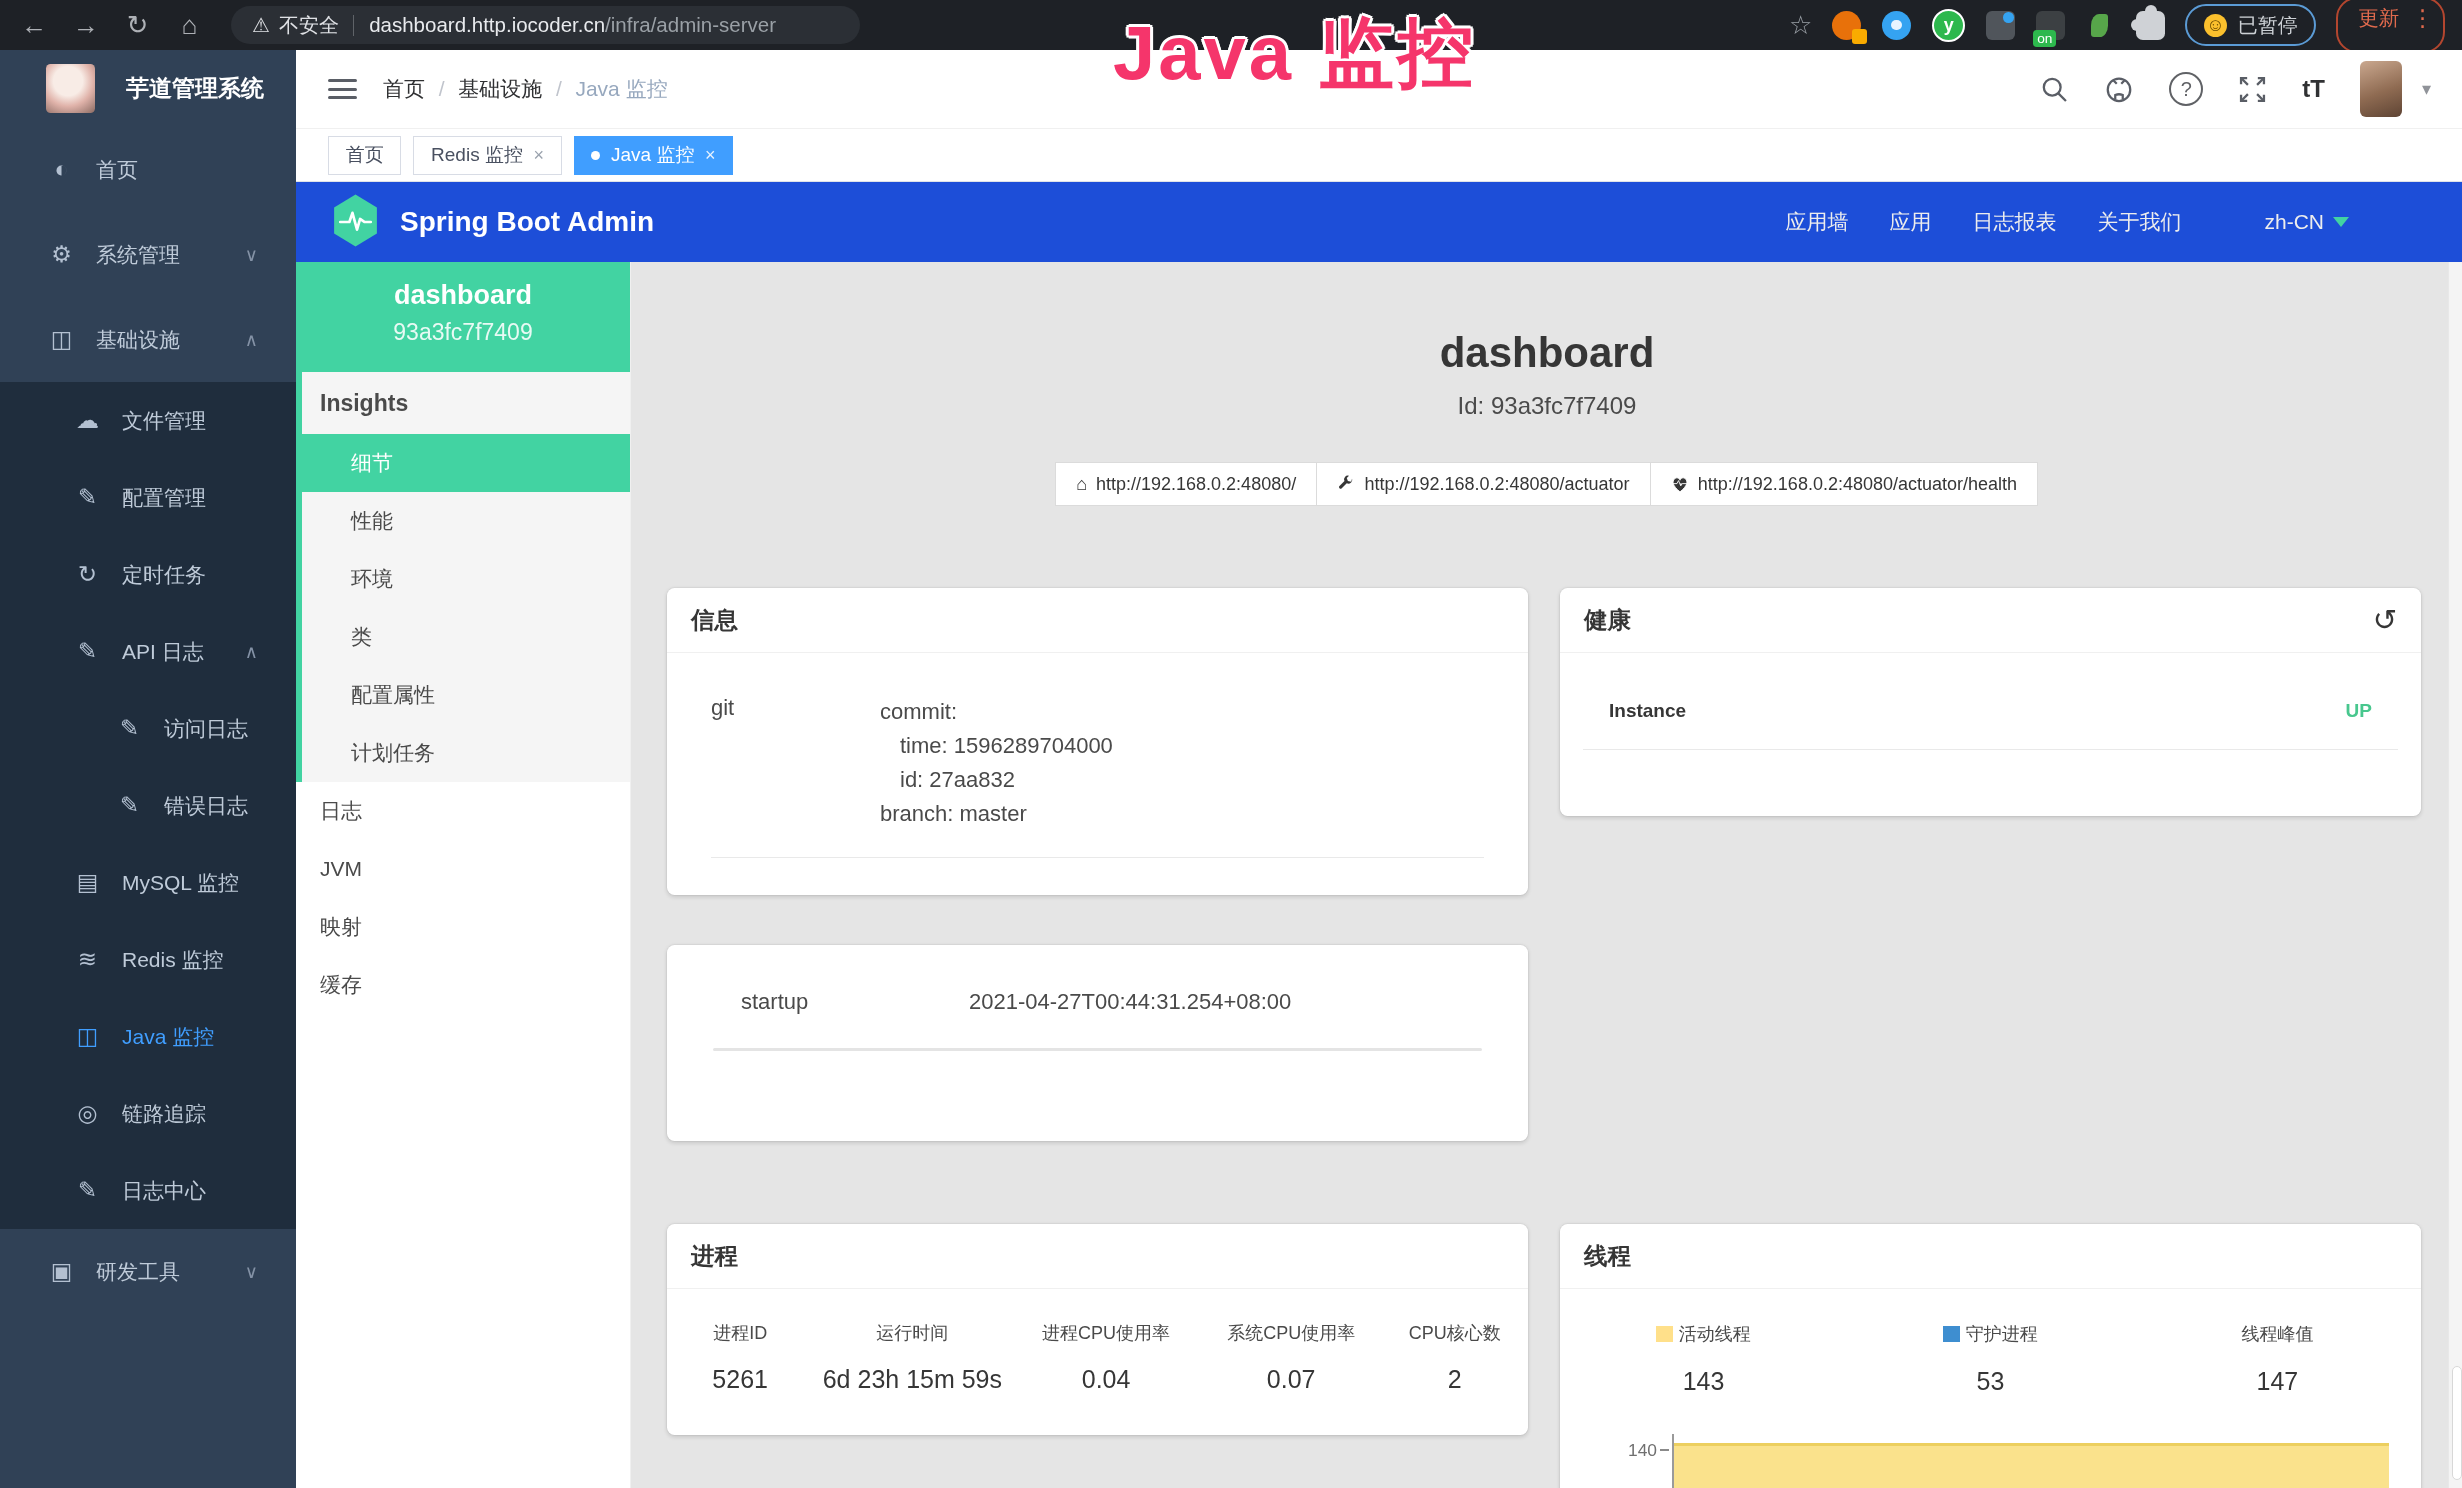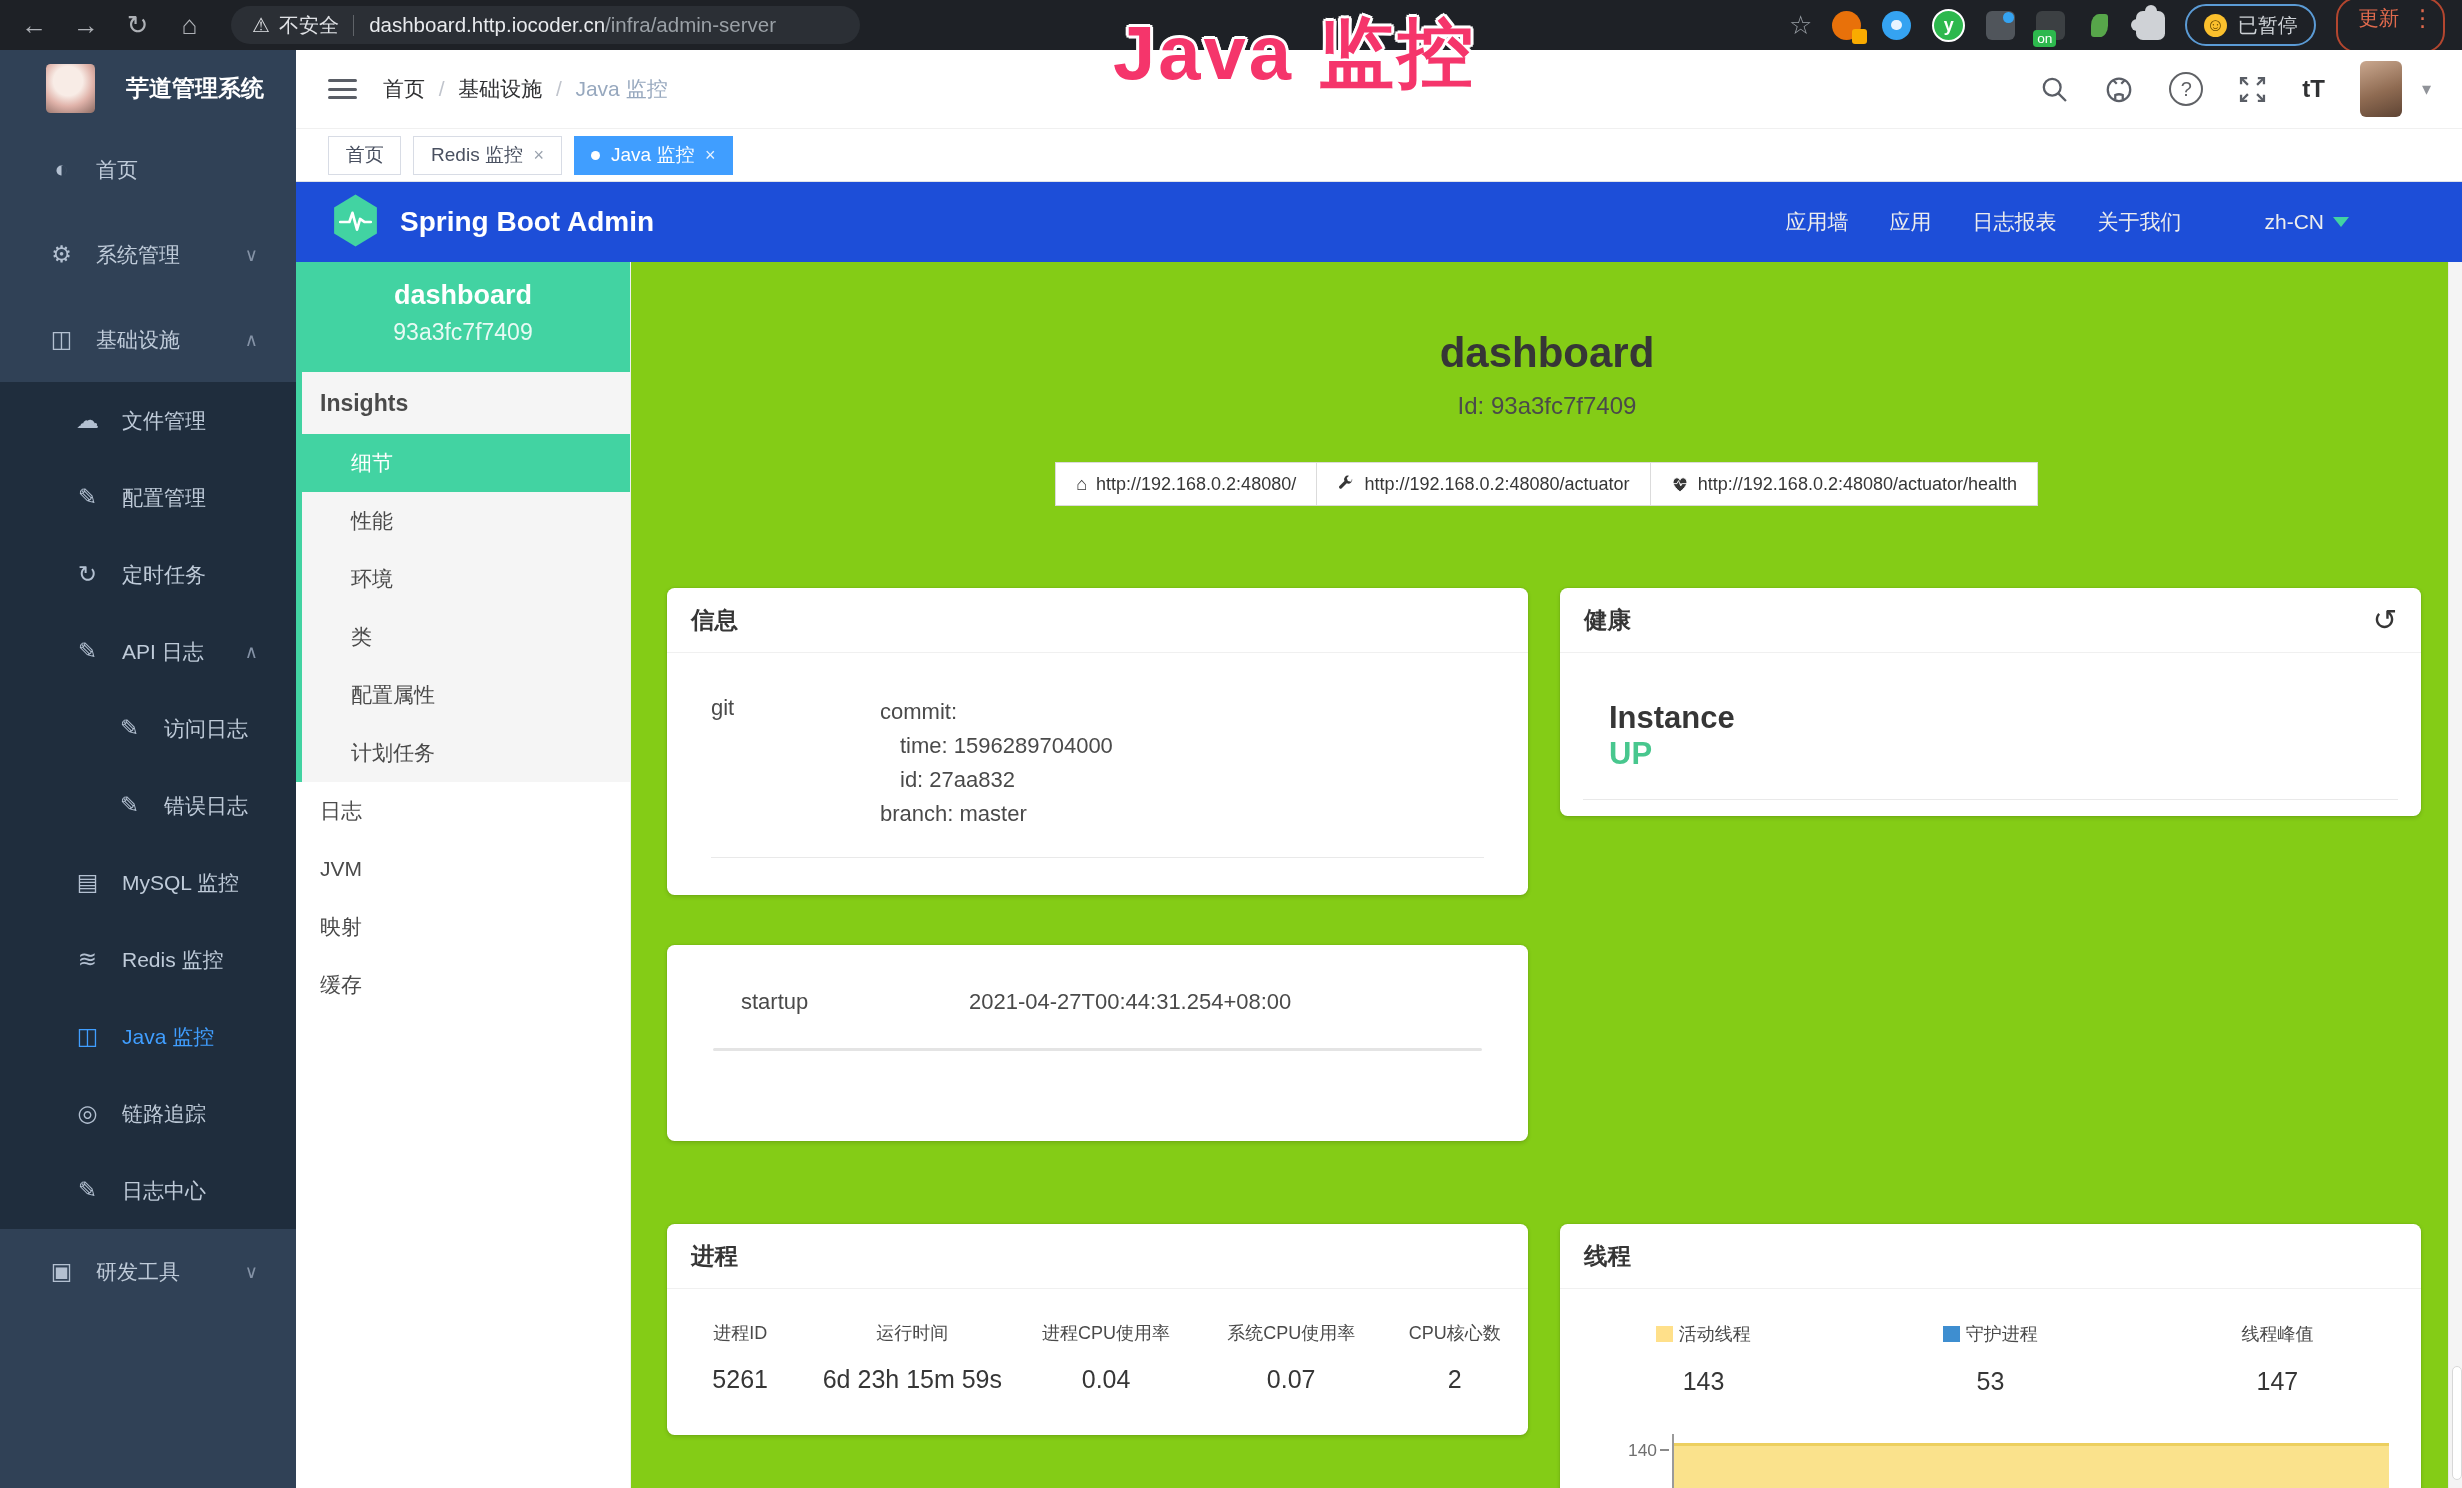--- a/index.html
+++ b/index.html
@@ -96,21 +96,21 @@
   .tab-dot{width:9px;height:9px;border-radius:50%;background:#fff;}
 
   .sba-header{height:80px;background:#1d4ed8;display:flex;align-items:center;
     padding:0 114px 0 35px;box-sizing:border-box;color:#f2f2f2;flex:0 0 auto;}
   .sba-title{font-size:28px;font-weight:700;color:#fff;margin-left:20px;white-space:nowrap;}
   .sba-nav{margin-left:auto;display:flex;align-items:center;gap:41px;font-size:21px;color:#ededed;}
   .lang{display:flex;align-items:center;gap:9px;margin-left:42px;}
   .lang-caret{width:0;height:0;border-left:8.3px solid transparent;border-right:8.3px solid transparent;
     border-top:10.6px solid #42d3a2;}
 
-  .sba-body{flex:1;display:flex;overflow:hidden;background:#84cc16;}
+  .sba-body{flex:1;display:flex;overflow:hidden;background:#e5e5e5;}
   .sba-side{width:334px;background:#fff;border-right:0.8px solid #f0f0f0;flex:0 0 auto;}
   .app-block{height:110px;background:#42d3a2;color:#fff;text-align:center;padding-top:18px;box-sizing:border-box;}
   .app-name{font-size:27px;font-weight:700;}
   .app-id{font-size:23px;color:rgba(255,255,255,.88);margin-top:7.6px;}
   .insights{border-left:6px solid #42d3a2;background:#f5f5f5;}
   .ins-header{font-size:23px;font-weight:700;color:#4a4a4a;padding:18px 0 16.7px 18px;}
   .ins-item{height:58px;display:flex;align-items:center;padding-left:49px;font-size:21px;color:#4a4a4a;}
   .ins-item.active{background:#42d3a2;color:#fff;}
   .side-item{height:58px;display:flex;align-items:center;padding-left:24px;font-size:21px;color:#4a4a4a;}
 
@@ -133,21 +133,21 @@
   #card-meta{left:36px;top:683px;width:861px;height:196px;}
   #card-process{left:36px;top:962px;width:861px;height:211px;}
   #card-threads{left:929px;top:962px;width:861px;height:455px;}
 
   .info-body{padding:42px 44px 0;display:flex;font-size:22px;color:#4a4a4a;}
   .k{width:159px;flex:0 0 auto;}
   .v div{line-height:1.55;margin-left:10px;}
   .v .ind{padding-left:20px;}
   .row-line{margin:26px 44px 0;border-bottom:1.5px solid #e9e9e9;}
 
-  .hrow{display:flex;justify-content:space-between;padding:47px 49px 0;font-size:31px;flex-direction:column;}
+  .hrow{display:flex;justify-content:space-between;padding:47px 49px 0;font-size:19px;}
   .hrow .hk{font-weight:600;color:#363636;}
   .hrow .up{font-weight:700;}
 
   .mrow{display:flex;padding:44px 0 0 74px;font-size:22px;color:#4a4a4a;}
   .mk{width:228px;flex:0 0 auto;}
   .meta-line{margin:33px 46px 0;border-bottom:3px solid #e4e4e4;border-radius:1.5px;}
 
   .ptable{display:flex;padding-top:32px;}
   .pcol{text-align:center;}
   .pc0{width:17%;} .pc1{width:23%;} .pc2{width:22%;} .pc3{width:21%;} .pc4{width:17%;}

